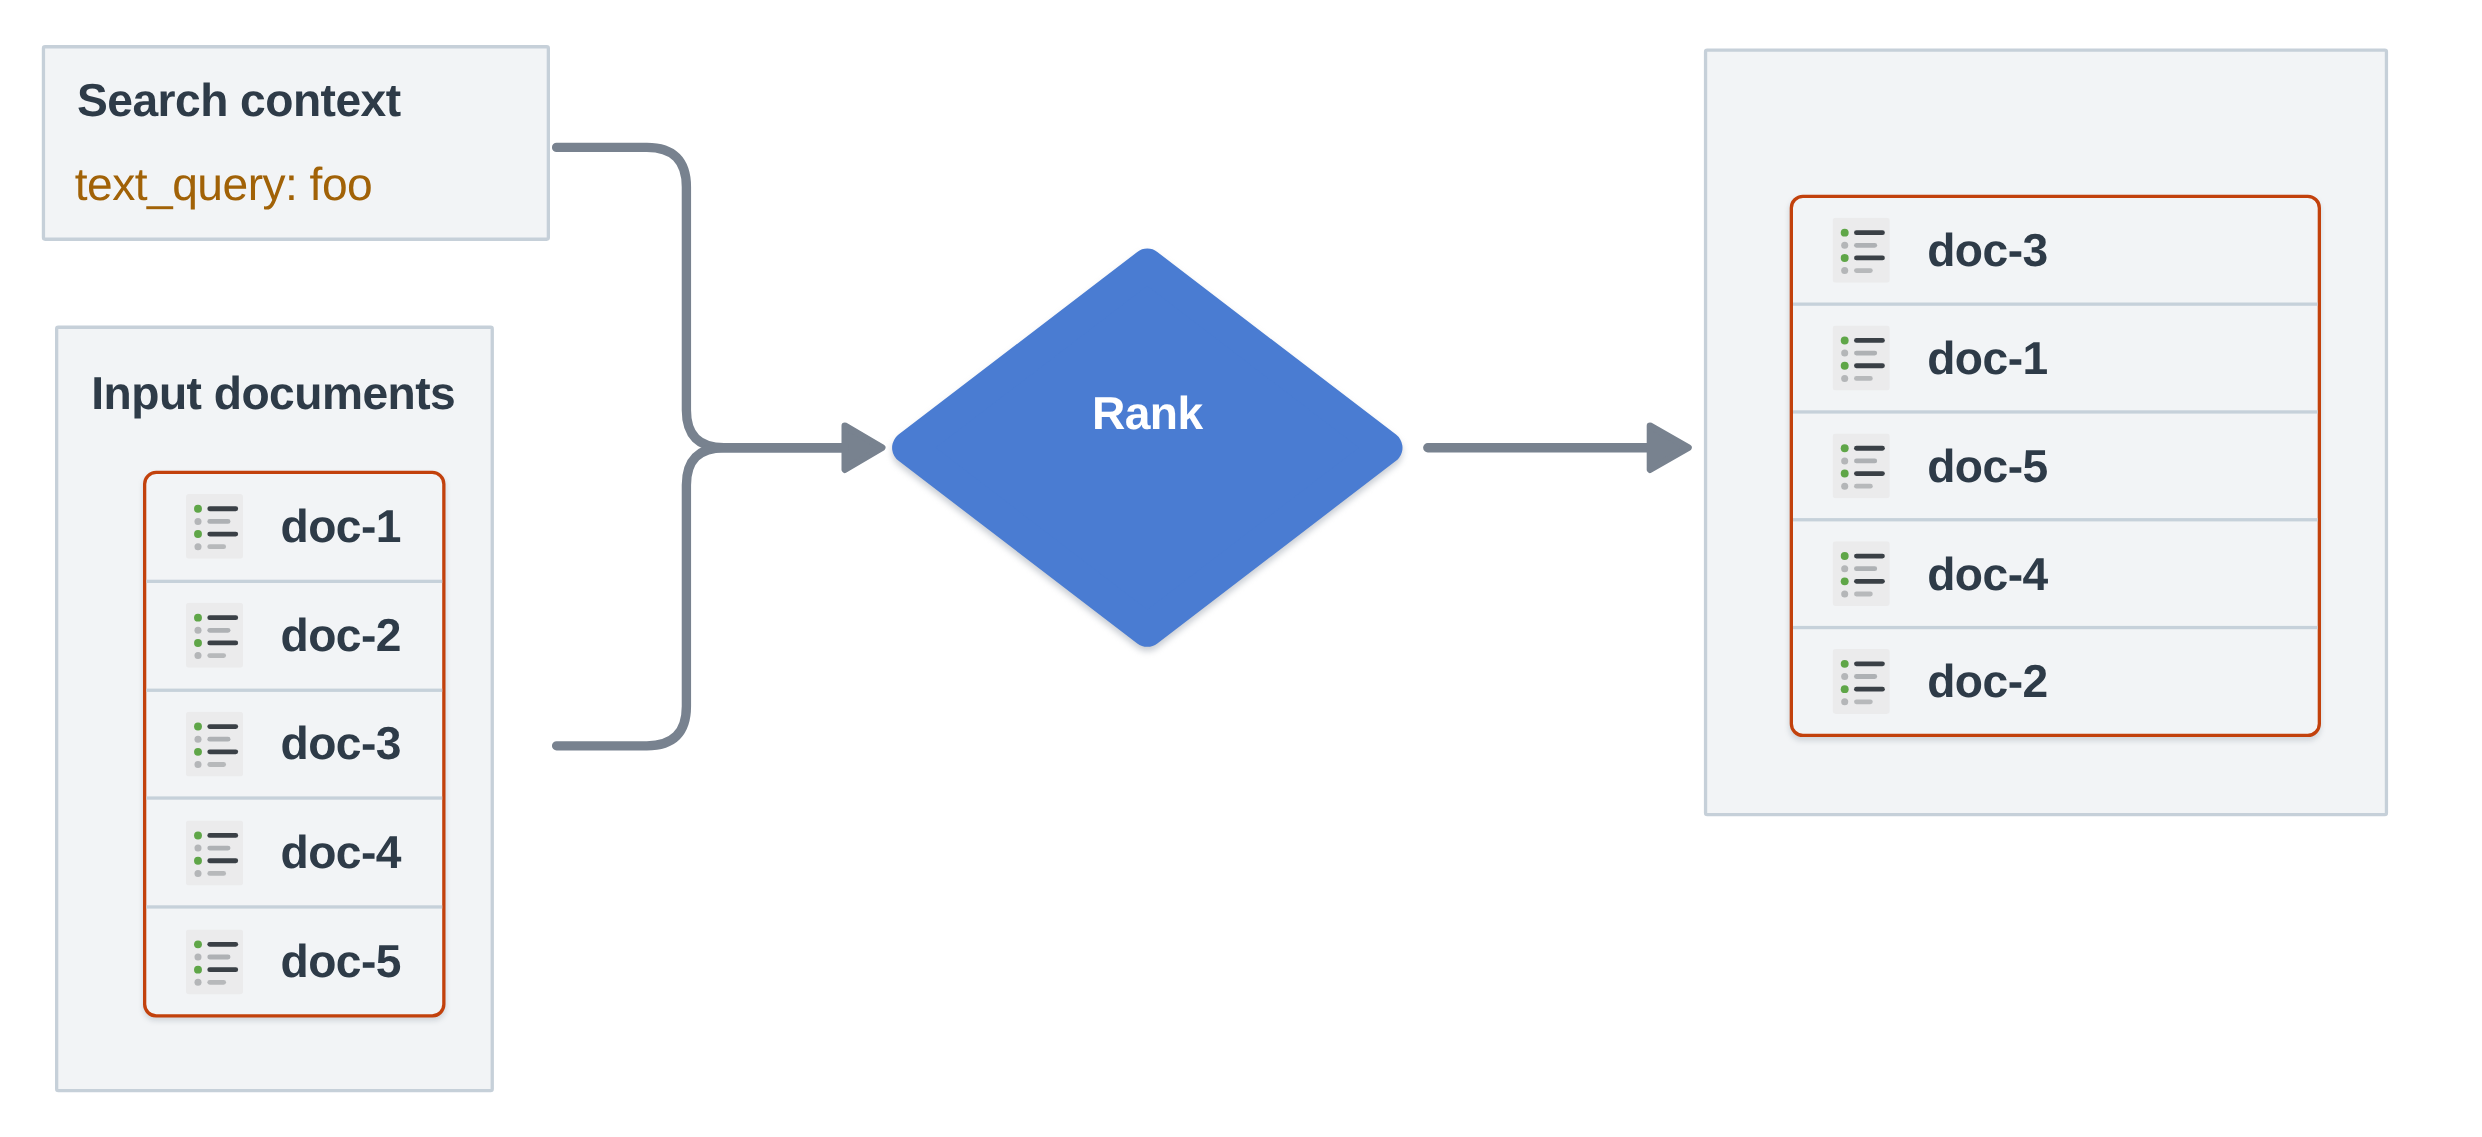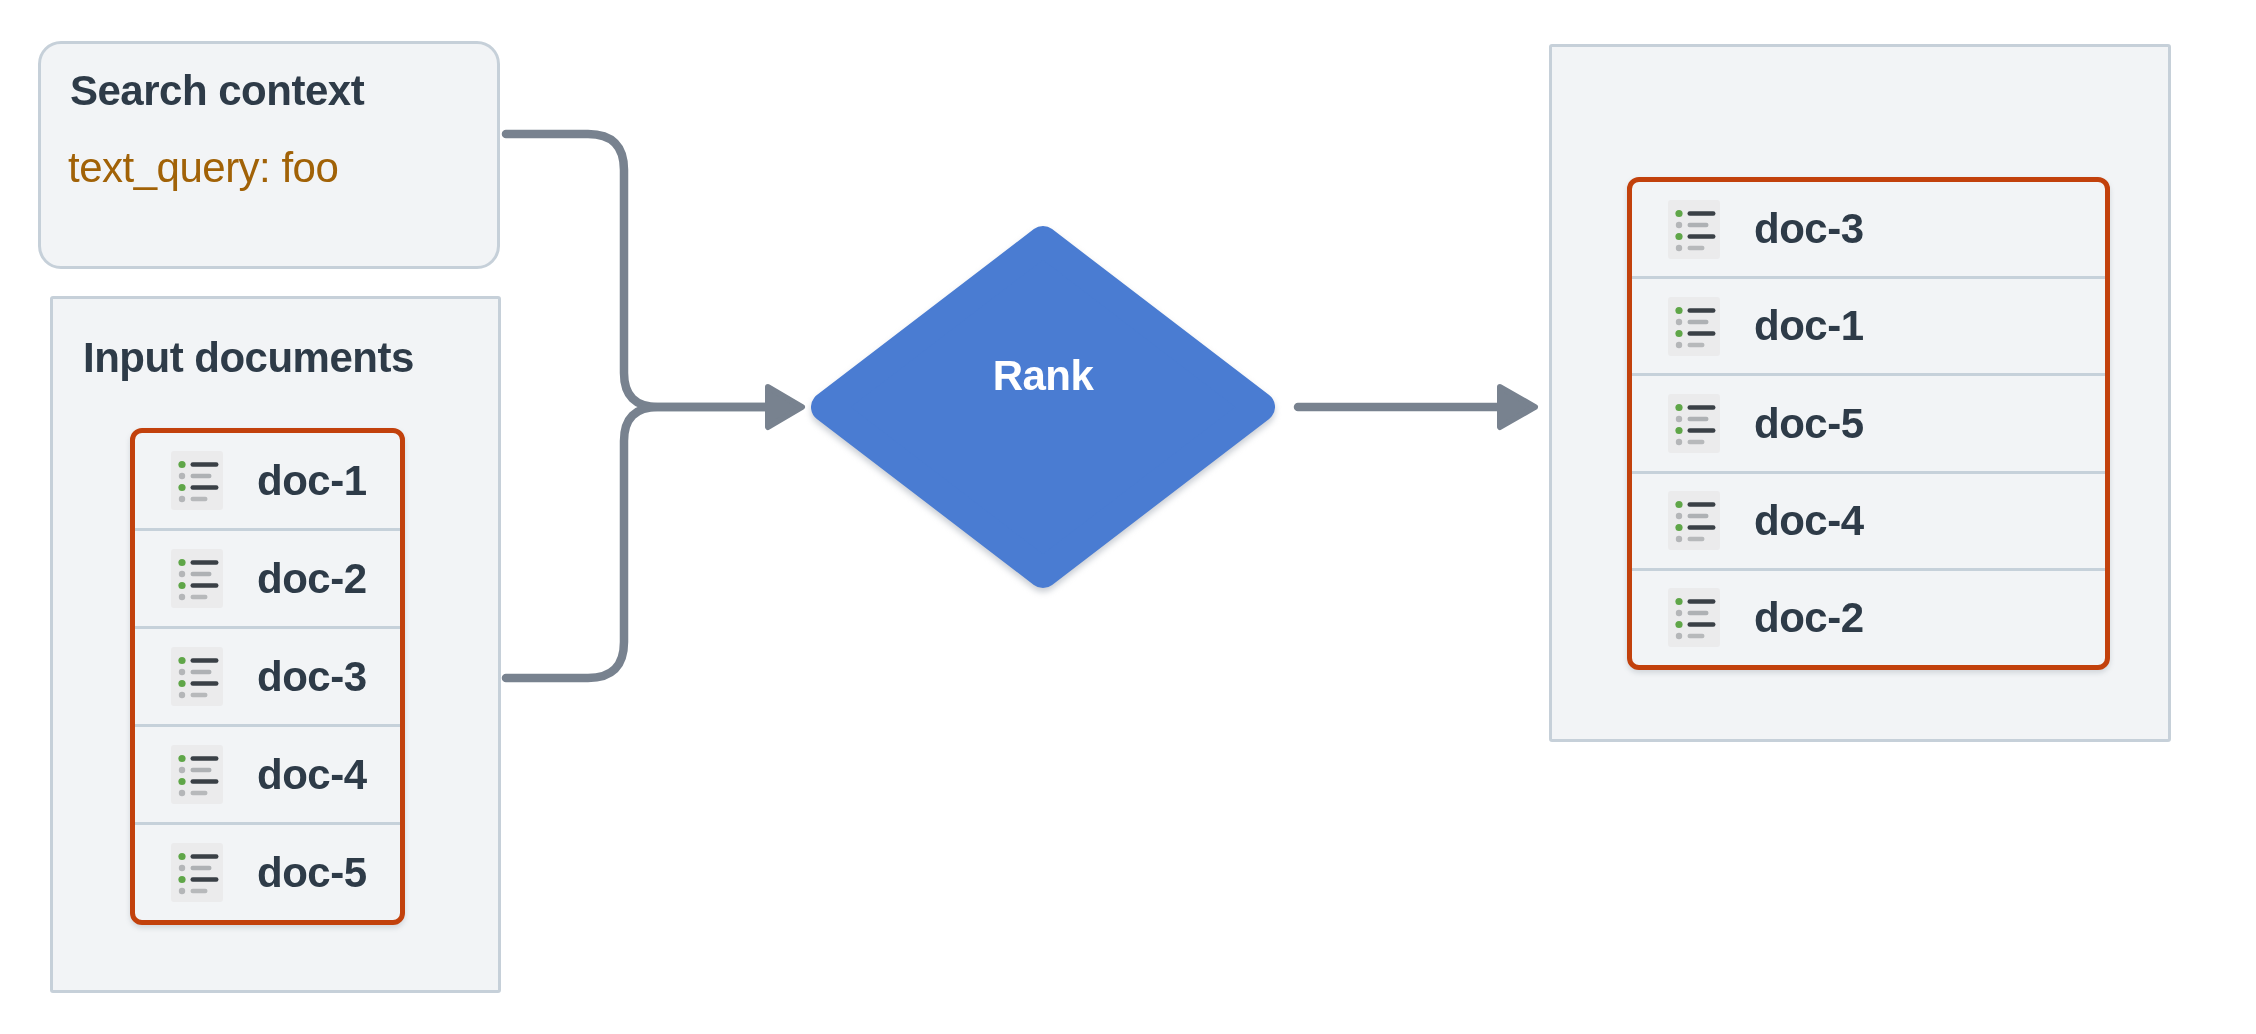--- a/index.html
+++ b/index.html
@@ -14,43 +14,43 @@
   }
   .connectors { position: absolute; left: 0; top: 0; }
 
   .box {
     position: absolute;
     background: #f2f4f6;
     border: 3px solid #c6d0d9;
     border-radius: 3px;
     box-sizing: border-box;
   }
-  #search-box  { left: 38px;   top: 41px;  width: 462px; height: 228px; border-radius: 23px; }
-  #input-box   { left: 50px;   top: 296px; width: 451px; height: 697px; }
+  #search-box  { left: 38px;   top: 41px;  width: 462px; height: 178px; }
+  #input-box   { left: 50px;   top: 296px; width: 399px; height: 697px; }
   #output-box  { left: 1549px; top: 44px;  width: 622px; height: 698px; }
 
   .box-title {
     position: absolute;
     font-size: 42px;
     font-weight: bold;
     letter-spacing: -0.5px;
     line-height: 50px;
     white-space: nowrap;
     color: #2e3b48;
   }
   #search-title { left: 29px; top: 22px; }
   #search-query { position: absolute; left: 27px; top: 99px;
                   font-size: 42px; line-height: 50px; letter-spacing: -0.5px;
                   color: #a16207; white-space: nowrap; }
   #input-title  { left: 30px; top: 34px; }
   #output-title { left: 29px; top: 39px; }
 
   .doc-list {
     position: absolute;
-    border: 5px solid #c2410c;
+    border: 3px solid #c2410c;
     border-radius: 12px;
     box-sizing: border-box;
     display: flex;
     flex-direction: column;
     box-shadow: 0 3px 5px rgba(120,130,145,0.25);
     background: #f2f4f6;
   }
   #input-list  { left: 77px; top: 129px; width: 275px; height: 497px; }
   #output-list { left: 75px; top: 130px; width: 483px; height: 493px; }
 

